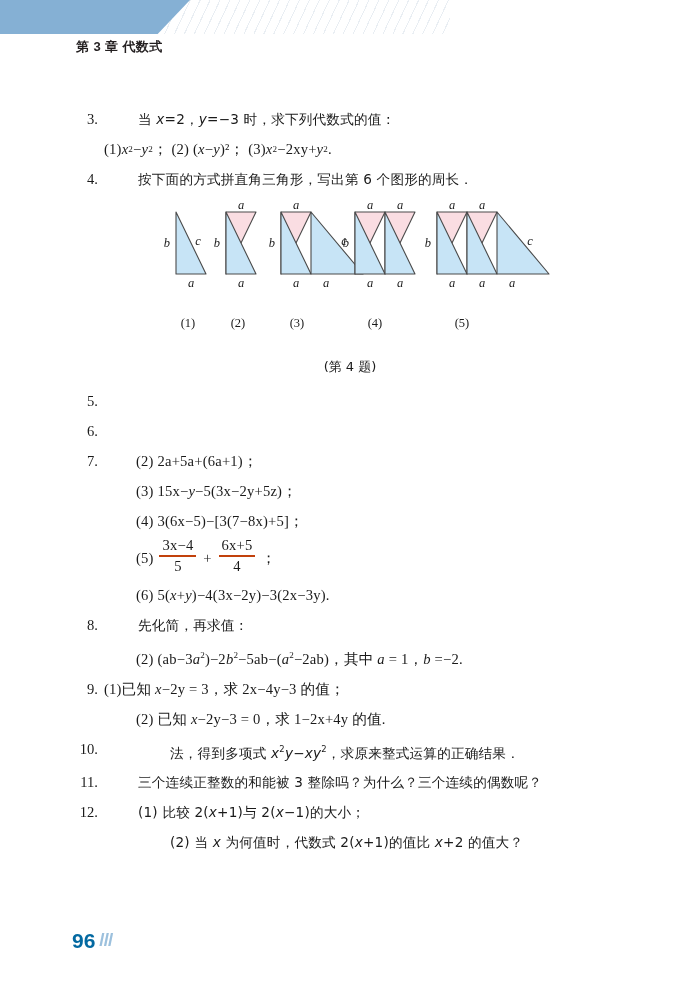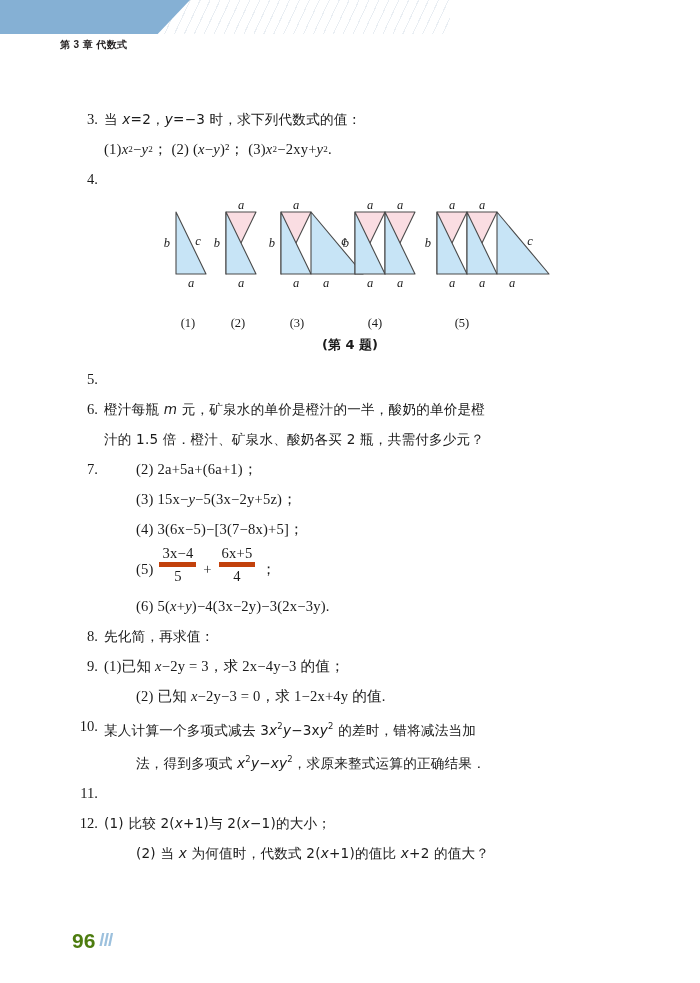--- a/index.html
+++ b/index.html
@@ -21,23 +21,23 @@
     -webkit-clip-path:polygon(12% 0,100% 0,100% 100%,0% 100%);
     clip-path:polygon(12% 0,100% 0,100% 100%,0% 100%);
   }
   .header-bar{
     position:absolute;top:0;left:0;width:190px;height:34px;
     background:#85b0d4;
     -webkit-clip-path:polygon(0 0,100% 0,83% 100%,0 100%);
     clip-path:polygon(0 0,100% 0,83% 100%,0 100%);
   }
   .chapter-title{
-    position:absolute;top:38px;left:60px;
+    position:absolute;top:38px;left:76px;
     font-family:"Liberation Sans","DejaVu Sans",sans-serif;
-    font-size:10px;font-weight:bold;color:#231f20;
+    font-size:13px;font-weight:bold;color:#231f20;
     letter-spacing:.4px;white-space:nowrap;
   }
   
   .content{position:absolute;left:0;top:104px;width:700px;}
   .q{
     display:flex;
     margin:0 0 0 0;
     padding:0 64px 0 72px;
     font-size:14.6px;
     line-height:30px;
@@ -45,45 +45,45 @@
   .q-num{
     width:26px;flex:0 0 26px;
     text-align:right;
     white-space:nowrap;
     margin-right:6px;
   }
   .q-body{flex:1;}
   .q-line{white-space:nowrap;letter-spacing:.2px;}
   .indent-1{padding-left:32px;}
   .cols{display:flex;}
-  .zh{font-family:"DejaVu Sans","Liberation Sans",sans-serif;font-size:13.6px;}
+  .zh{font-family:"DejaVu Sans","Liberation Sans",sans-serif;font-size:13.6px;margin-left:34px;}
   sup{font-size:.62em;vertical-align:super;font-style:normal;}
   .op{padding:0 1px;}
   
   .frac{display:inline-block;vertical-align:-0.52em;text-align:center;margin:0 2px;}
-  .frac .n{display:block;padding:0 3px;border-bottom:5px solid #c2410c;line-height:1.25;}
+  .frac .n{display:block;padding:0 3px;border-bottom:2px solid #c2410c;line-height:1.25;}
   .frac .d{display:block;line-height:1.3;}
   
   .figure-wrap{position:relative;height:118px;margin-top:4px;}
   .fig-caption{
-    text-align:center;font-size:13px;margin-top:0;
+    text-align:center;font-size:13px;margin-top:22px;
     font-family:"DejaVu Sans","Liberation Sans",sans-serif;
-    font-weight:bold;
+    font-weight:normal;
   }
   .fig-labels{position:relative;height:20px;}
   .fig-labels span{
     position:absolute;top:0;font-size:12.5px;
     font-family:"Liberation Serif","DejaVu Serif",serif;
     transform:translateX(-50%);
   }
   
   .footer{position:absolute;left:72px;bottom:30px;display:flex;align-items:flex-end;}
   .pgnum{
     font-family:"Liberation Sans","DejaVu Sans",sans-serif;
-    font-size:21px;font-weight:bold;color:#4d7c0f;letter-spacing:0;
+    font-size:21px;font-weight:bold;color:#0369a1;letter-spacing:0;
   }
   .pgslash{
     margin-left:4px;margin-bottom:2px;
     font-family:"Liberation Sans","DejaVu Sans",sans-serif;
     font-size:19px;font-weight:bold;color:#9cc0dd;letter-spacing:-1px;
   }
 </style>
 </head>
 <body>
 
@@ -102,20 +102,23 @@
       <div class="q-line cols">
         (1) <i><i>x</i></i><sup>2</sup>−<i><i>y</i></i><sup>2</sup>；
         (2) (<i>x</i>−<i>y</i>)²；
         (3) <i><i>x</i></i><sup>2</sup>−2xy+<i><i>y</i></i><sup>2</sup>.
       </div>
     </div>
   </div>
 
   <div class="q">
     <div class="q-num">4.</div>
+    <div class="q-body">
+      <div class="q-line zh">按下面的方式拼直角三角形，写出第 6 个图形的周长．</div>
+    </div>
   </div>
 
   <div class="figure-wrap">
     <svg width="700" height="100" viewBox="0 0 700 100">
       <g id="fig-g">
           <polygon points="176,14 206,76 176,76" fill="#c7e4f6" stroke="#4a4a4a" stroke-width="1.1" stroke-linejoin="round"></polygon>
           <text x="191" y="89" font-size="12.5" font-family="&quot;Liberation Serif&quot;,&quot;DejaVu Serif&quot;,serif" font-style="italic" fill="#1a1a1a" text-anchor="middle">a</text>
           <text x="170" y="49" font-size="12.5" font-family="&quot;Liberation Serif&quot;,&quot;DejaVu Serif&quot;,serif" font-style="italic" fill="#1a1a1a" text-anchor="end">b</text>
           <text x="198" y="47" font-size="12.5" font-family="&quot;Liberation Serif&quot;,&quot;DejaVu Serif&quot;,serif" font-style="italic" fill="#1a1a1a" text-anchor="middle">c</text>
           <polygon points="226,14 256,14 226,76" fill="#fadde2" stroke="#4a4a4a" stroke-width="1.1" stroke-linejoin="round"></polygon>
@@ -163,24 +166,20 @@
     <span style="left:462px">(5)</span>
   </div>
   <div class="fig-caption">(第 4 题)</div>
 
   <div class="q" style="margin-top:10px">
     <div class="q-num">5.</div>
   </div>
 
   <div class="q">
     <div class="q-num">6.</div>
-    <div class="q-body">
-      <div class="q-line zh">橙汁每瓶 <i>m</i> 元，矿泉水的单价是橙汁的一半，酸奶的单价是橙</div>
-      <div class="q-line zh">汁的 1.5 倍．橙汁、矿泉水、酸奶各买 2 瓶，共需付多少元？</div>
-    </div>
   </div>
 
   <div class="q">
     <div class="q-num">7.</div>
     <div class="q-body">
       <div class="q-line indent-1">(2) 2a+5a+(6a+1)；</div>
       <div class="q-line indent-1">(3) 15x−<i>y</i>−5(3x−2y+5z)；</div>
       <div class="q-line indent-1">(4) 3(6x−5)−[3(7−8x)+5]；</div>
       <div class="q-line indent-1" style="line-height:44px">
         <span>(5)</span>
@@ -196,41 +195,44 @@
         <span>；</span>
       </div>
       <div class="q-line indent-1">(6) 5(<i>x</i>+<i>y</i>)−4(3x−2y)−3(2x−3y).</div>
     </div>
   </div>
 
   <div class="q">
     <div class="q-num">8.</div>
     <div class="q-body">
       <div class="q-line zh">先化简，再求值：</div>
+      <div class="q-line indent-1">(2) (ab−3<i><i>a</i></i><sup>2</sup>)−2<i><i>b</i></i><sup>2</sup>−5ab−(<i><i>a</i></i><sup>2</sup>−2ab)，其中 <i>a</i> = 1，<i>b</i> =−2.</div>
     </div>
   </div>
 
   <div class="q">
     <div class="q-num">9.</div>
     <div class="q-body">
       <div class="q-line">(1)已知 <i>x</i>−2y = 3，求 2x−4y−3 的值；</div>
       <div class="q-line indent-1">(2) 已知 <i>x</i>−2y−3 = 0，求 1−2x+4y 的值.</div>
     </div>
   </div>
 
   <div class="q">
     <div class="q-num">10.</div>
     <div class="q-body">
-      <div class="q-line zh">某人计算一个多项式减去 3<i><i>x</i></i><sup>2</sup><i>y</i>−3x<i><i>y</i></i><sup>2</sup> 的差时，错将减法当加</div>
       <div class="q-line zh indent-1">法，得到多项式 <i><i>x</i></i><sup>2</sup><i>y</i>−<i>x</i><i><i>y</i></i><sup>2</sup>，求原来整式运算的正确结果．</div>
     </div>
   </div>
 
   <div class="q">
     <div class="q-num">11.</div>
+    <div class="q-body">
+      <div class="q-line zh">三个连续正整数的和能被 3 整除吗？为什么？三个连续的偶数呢？</div>
+    </div>
   </div>
 
   <div class="q">
     <div class="q-num">12.</div>
     <div class="q-body">
       <div class="q-line zh">(1) 比较 2(<i>x</i>+1)与 2(<i>x</i>−1)的大小；</div>
       <div class="q-line zh indent-1">(2) 当 <i>x</i> 为何值时，代数式 2(<i>x</i>+1)的值比 <i>x</i>+2 的值大？</div>
     </div>
   </div>
 

